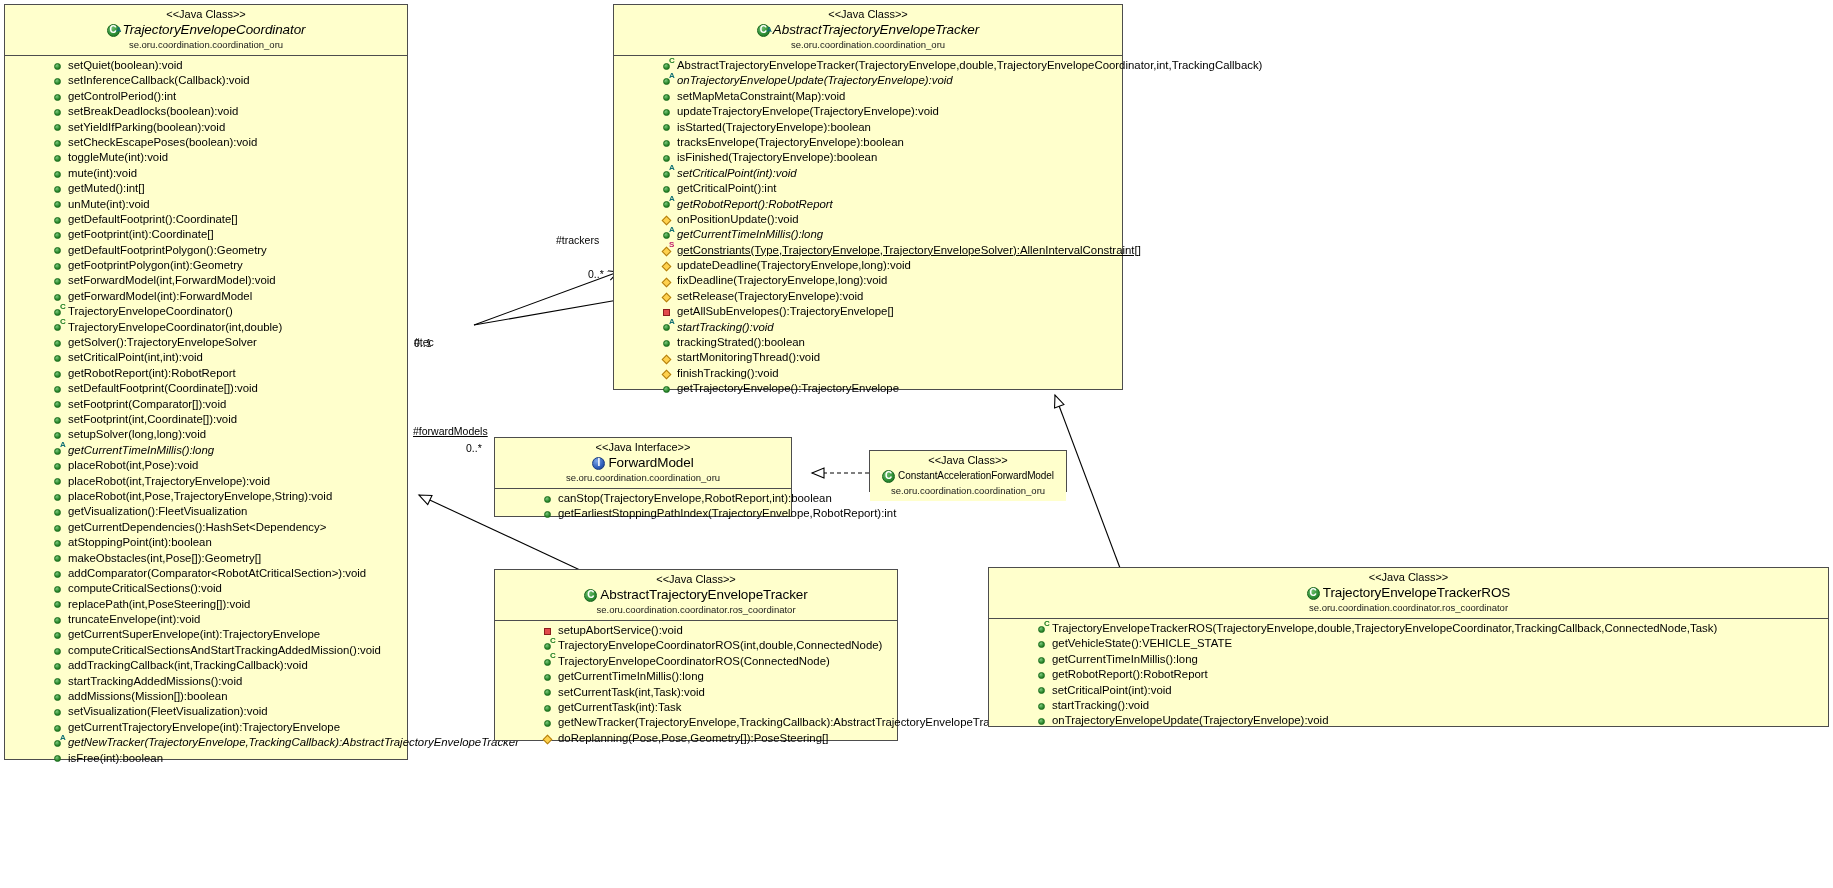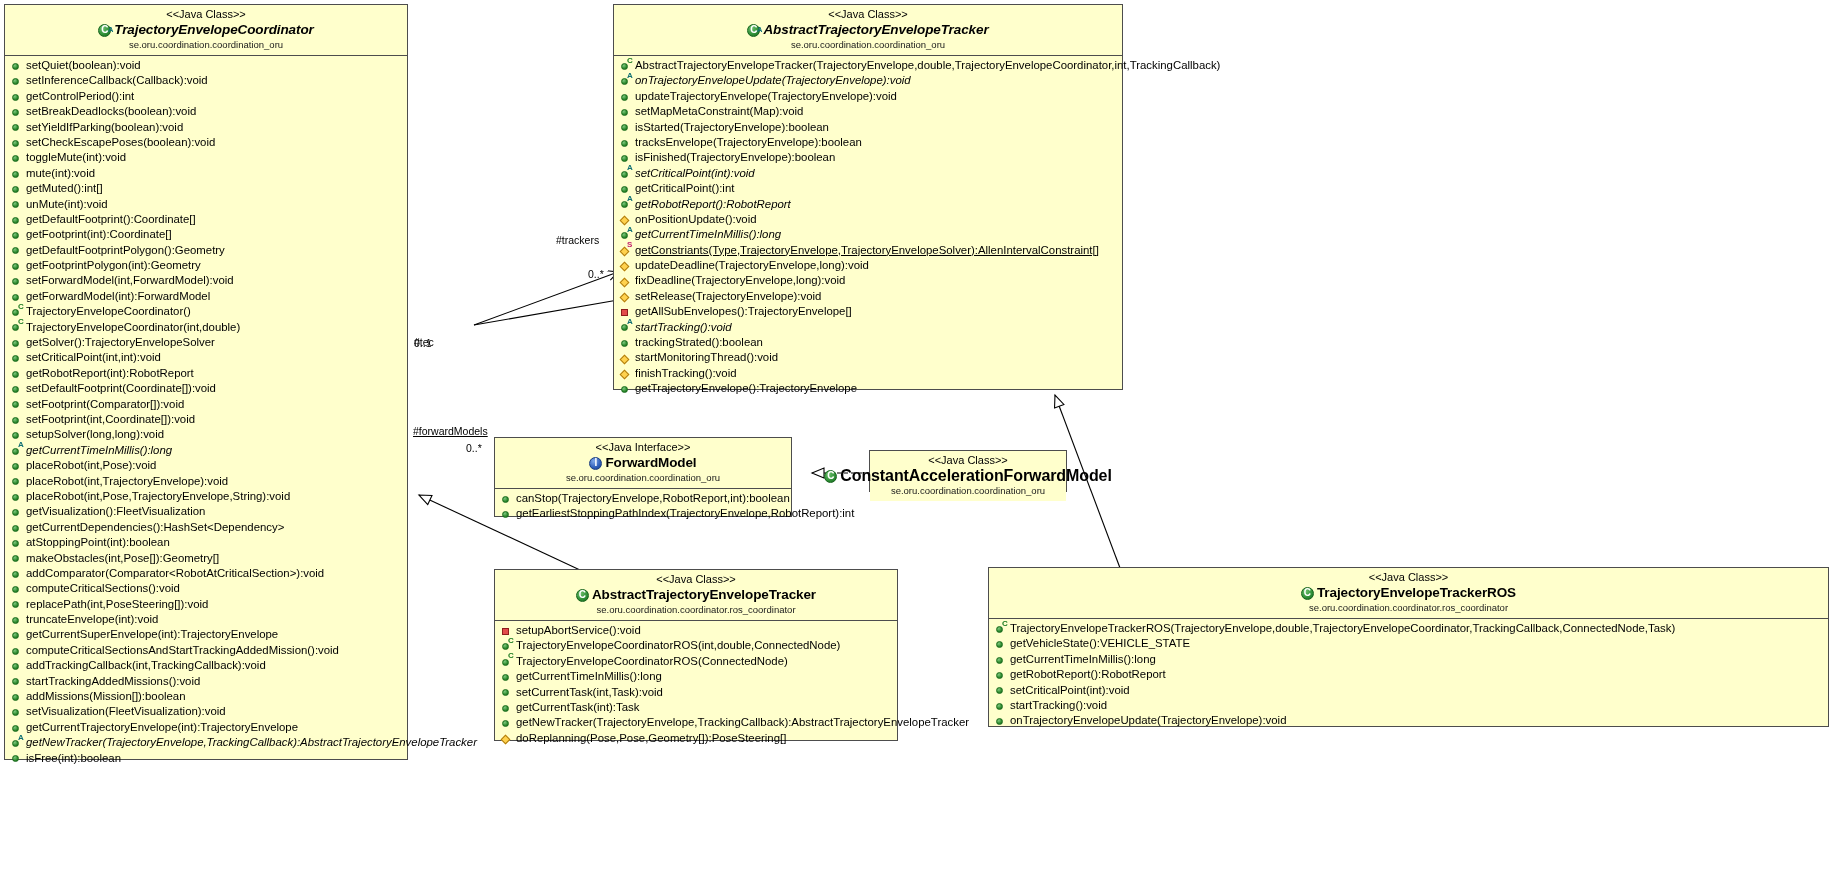--- a/index.html
+++ b/index.html
@@ -50,34 +50,35 @@
   .cls-title-row {
     display: flex;
     align-items: center;
     justify-content: center;
     gap: 3px;
     line-height: 16px;
     margin-top: 1px;
   }
   .cls-name {
     font-size: 13.5px;
-    font-weight: bold;
+    font-weight: normal;
     letter-spacing: -0.1px;
   }
   .cls-name.abstract {
     font-style: italic;
   }
   .pkg {
     font-size: 9.5px;
     line-height: 12px;
     color: #1a1a1a;
     margin-top: 1px;
   }
   .members {
     padding: 2px 0 3px 0;
+    margin-left: 42px;
   }
   .member {
     display: flex;
     align-items: flex-start;
     height: 15.4px;
     line-height: 15.4px;
     padding-left: 6px;
     font-size: 11.4px;
     white-space: nowrap;
   }
@@ -528,27 +529,27 @@
           <span class="vis">
             <span class="glyph ic-public"></span>
             <span class="sup a">A</span>
           </span>
           <span class="m-txt italic">onTrajectoryEnvelopeUpdate(TrajectoryEnvelope):void</span>
         </div>
         <div class="member">
           <span class="vis">
             <span class="glyph ic-public"></span>
           </span>
+          <span class="m-txt">setMapMetaConstraint(Map):void</span>
+        </div>
+        <div class="member">
+          <span class="vis">
+            <span class="glyph ic-public"></span>
+          </span>
           <span class="m-txt">updateTrajectoryEnvelope(TrajectoryEnvelope):void</span>
-        </div>
-        <div class="member">
-          <span class="vis">
-            <span class="glyph ic-public"></span>
-          </span>
-          <span class="m-txt">setMapMetaConstraint(Map):void</span>
         </div>
         <div class="member">
           <span class="vis">
             <span class="glyph ic-public"></span>
           </span>
           <span class="m-txt">isStarted(TrajectoryEnvelope):boolean</span>
         </div>
         <div class="member">
           <span class="vis">
             <span class="glyph ic-public"></span>
@@ -682,21 +683,21 @@
           <span class="m-txt">getEarliestStoppingPathIndex(TrajectoryEnvelope,RobotReport):int</span>
         </div>
       </div>
   </div>
 
   <div class="umlbox" style="left:869px; top:450px; width:198px; height:42px;">
     <div class="uml-header" style="border-bottom:none;">
       <div class="stereotype">&lt;&lt;Java Class&gt;&gt;</div>
       <div class="cls-title-row">
         <span class="marker class">C</span>
-        <span class="cls-name" style="font-size:16px;">ConstantAccelerationForwardModel</span>
+        <span class="cls-name" style="font-size:10px;">ConstantAccelerationForwardModel</span>
       </div>
       <div class="pkg">se.oru.coordination.coordination_oru</div>
     </div>
   </div>
 
   <div class="umlbox" style="left:494px; top:569px; width:404px; height:172px;">
     <div class="uml-header">
       <div class="stereotype">&lt;&lt;Java Class&gt;&gt;</div>
       <div class="cls-title-row">
         <span class="marker class">C</span>

